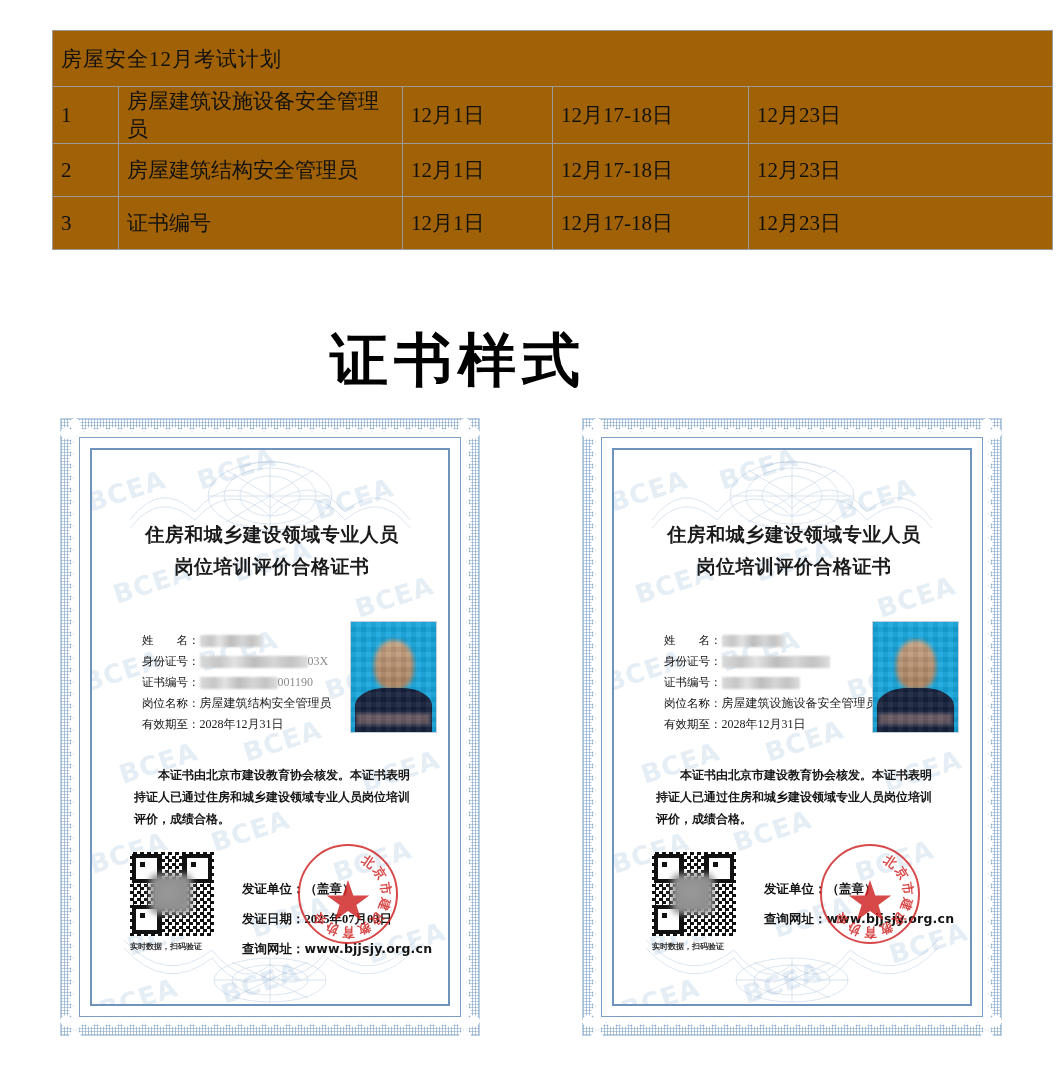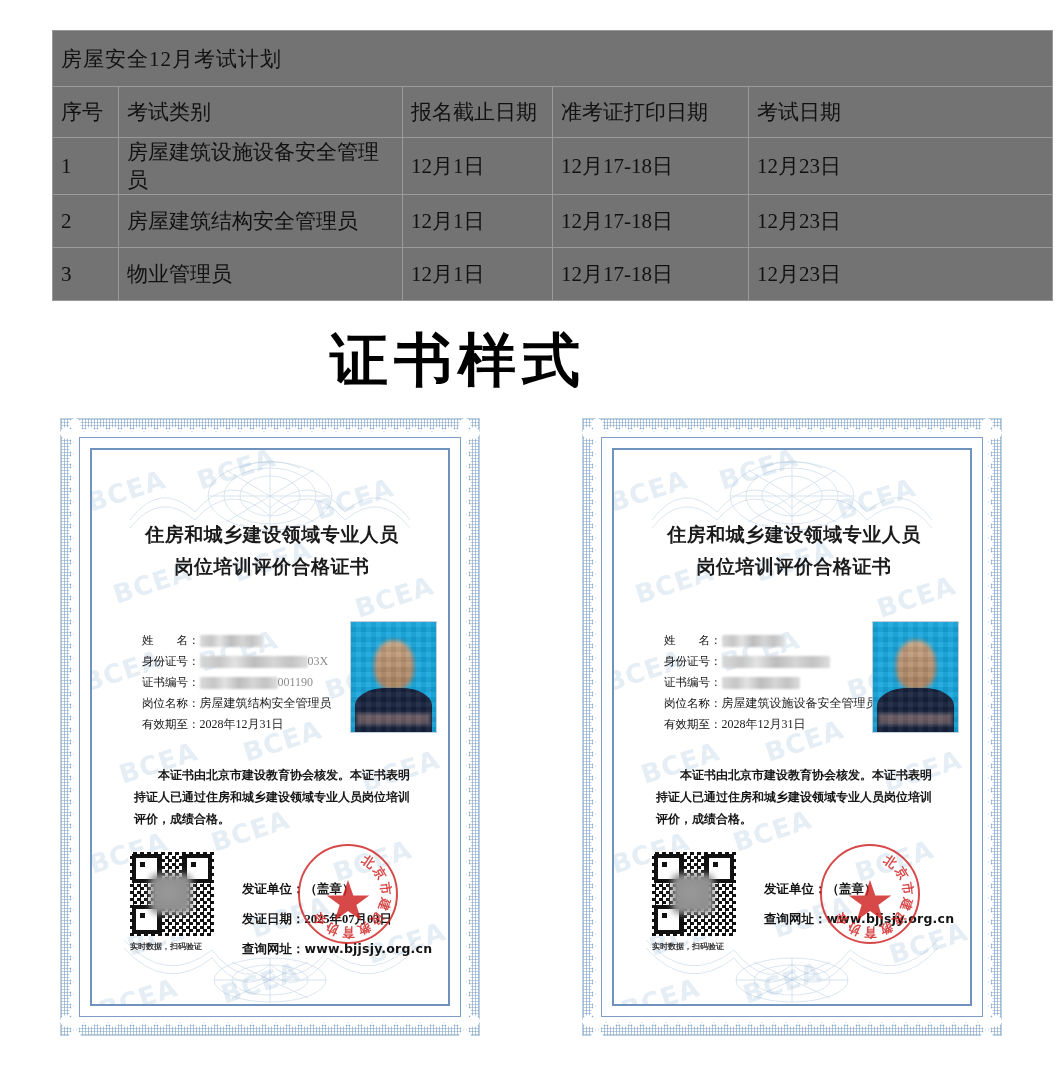--- a/index.html
+++ b/index.html
@@ -17,21 +17,21 @@
   
   .table-wrap {
     position: absolute;
     left: 52px; top: 30px;
     width: 1000px;
   }
   table.schedule {
     border-collapse: collapse;
     width: 100%;
     table-layout: fixed;
-    background: #737373;
+    background: #a16207;
   }
   table.schedule td, table.schedule th {
     border: 1px solid #9a9a9a;
     padding: 0 8px;
     font-weight: normal;
     text-align: left;
     vertical-align: middle;
     font-family: "Liberation Serif", "DejaVu Serif", serif;
     font-size: 21px;
     color: #111;
@@ -370,45 +370,38 @@
     <colgroup>
       <col class="col-no">
         <col class="col-cat">
         <col class="col-due">
         <col class="col-admit">
         <col class="col-exam">
     </colgroup>
     <tbody>
       <tr>
         <td class="title-cell" colspan="5">房屋安全12月考试计划</td>
-      </tr>
-      <tr class="head-row">
-        <td>序号</td>
-        <td>考试类别</td>
-        <td>报名截止日期</td>
-        <td>准考证打印日期</td>
-        <td>考试日期</td>
       </tr>
       <tr class="data-row">
         <td>1</td>
         <td>房屋建筑设施设备安全管理员</td>
         <td>12月1日</td>
         <td>12月17-18日</td>
         <td>12月23日</td>
       </tr>
       <tr class="data-row">
         <td>2</td>
         <td>房屋建筑结构安全管理员</td>
         <td>12月1日</td>
         <td>12月17-18日</td>
         <td>12月23日</td>
       </tr>
       <tr class="data-row">
         <td>3</td>
-        <td>物业管理员</td>
+        <td>证书编号</td>
         <td>12月1日</td>
         <td>12月17-18日</td>
         <td>12月23日</td>
       </tr>
     </tbody>
   </table>
 </div>
 
 <div class="section-heading">证书样式</div>
 

